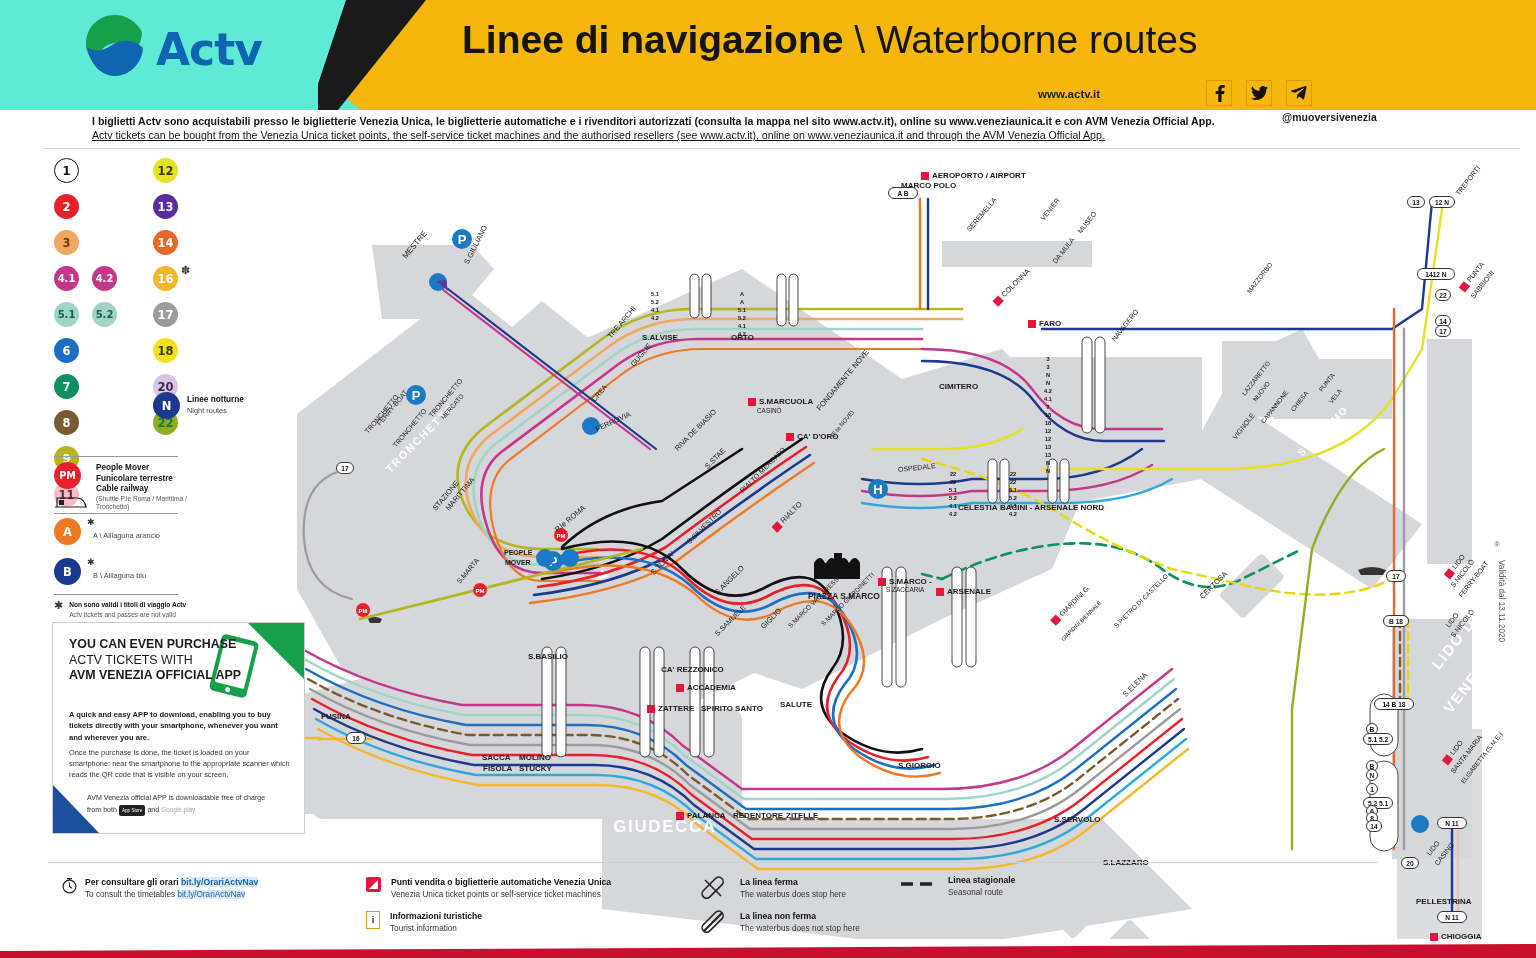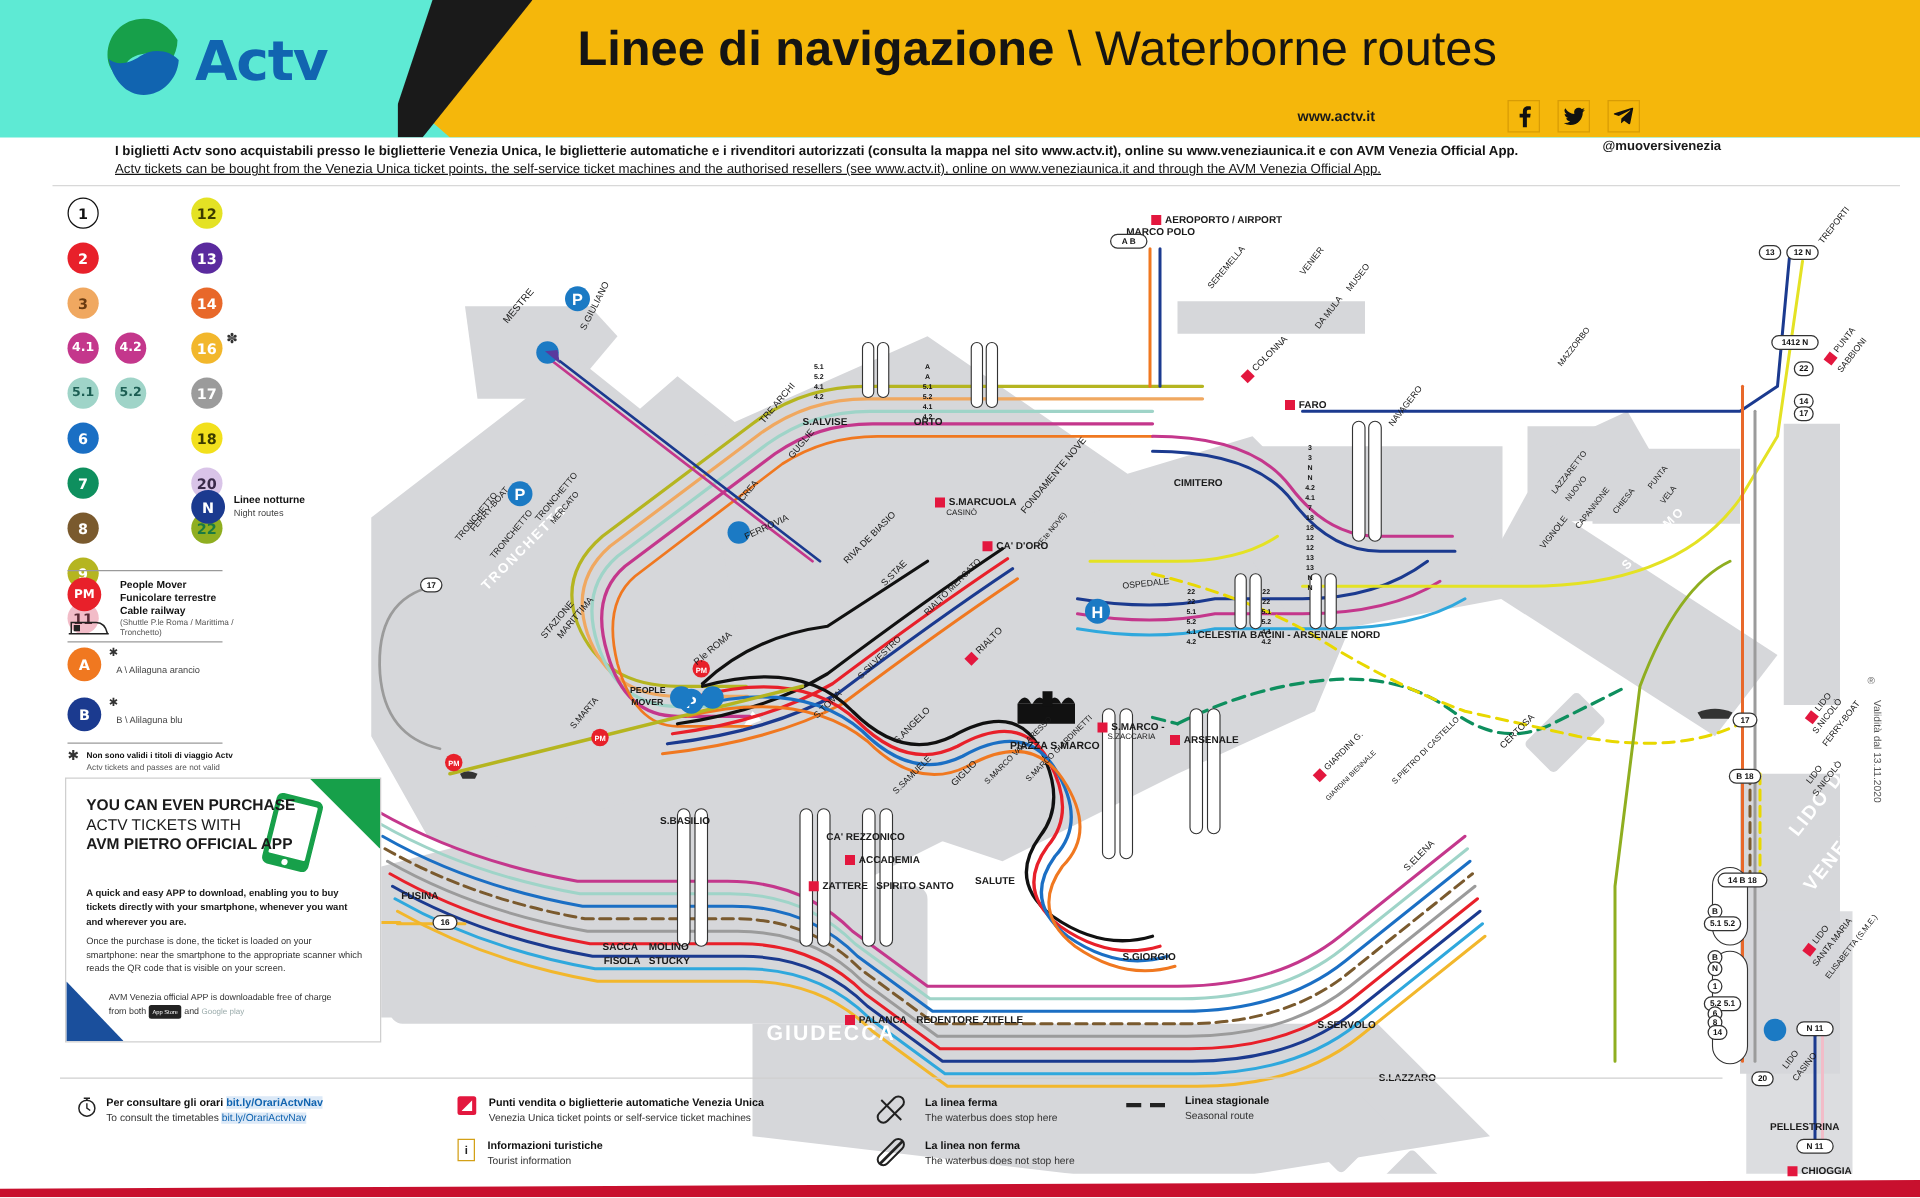--- a/index.html
+++ b/index.html
@@ -635,21 +635,21 @@
   </div>
 </div>
 
 <div id="promo">
   <div id="promo-green"></div>
   <div id="promo-blue"></div>
   <div id="promo-phone"></div>
   <div id="promo-h">
     <span>YOU CAN EVEN PURCHASE</span><br>
     <span class="thin">ACTV TICKETS WITH</span><br>
-    <span>AVM PIETRO OFFICIAL APP</span>
+    <span>AVM VENEZIA OFFICIAL APP</span>
   </div>
   <div id="promo-p2">Once the purchase is done, the ticket is loaded on your smartphone: near the smartphone to the appropriate scanner which reads the QR code that is visible on your screen.</div>
   <div id="promo-p1">A quick and easy APP to download, enabling you to buy tickets directly with your smartphone, whenever you want and wherever you are.</div>
   <div id="promo-p3">
     <span>AVM Venezia official APP is downloadable free of charge</span><br>
     <span>from both</span>
     <span class="store-badge">App Store</span>
     <span>and</span>
     <span style="color:#9aa; font-size:6.4px;">Google play</span>
   </div>

